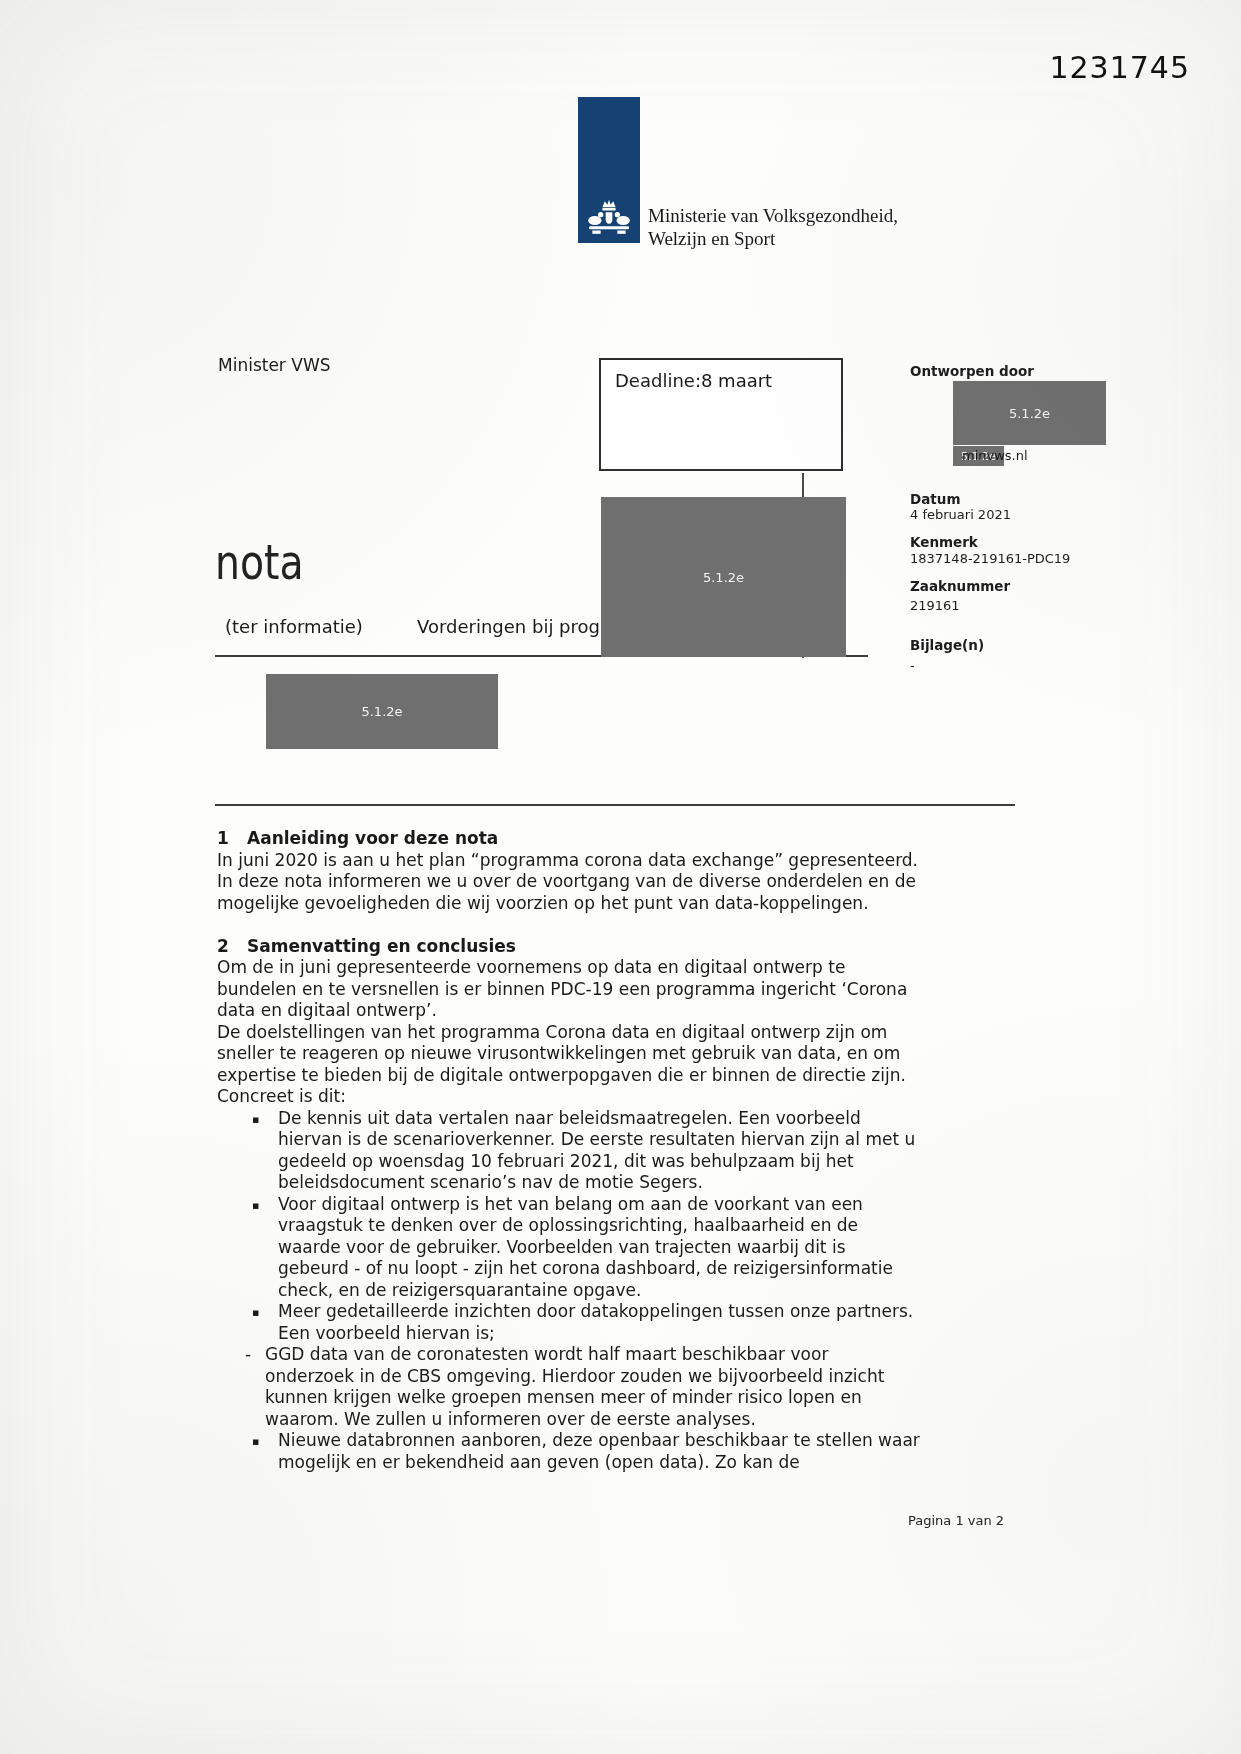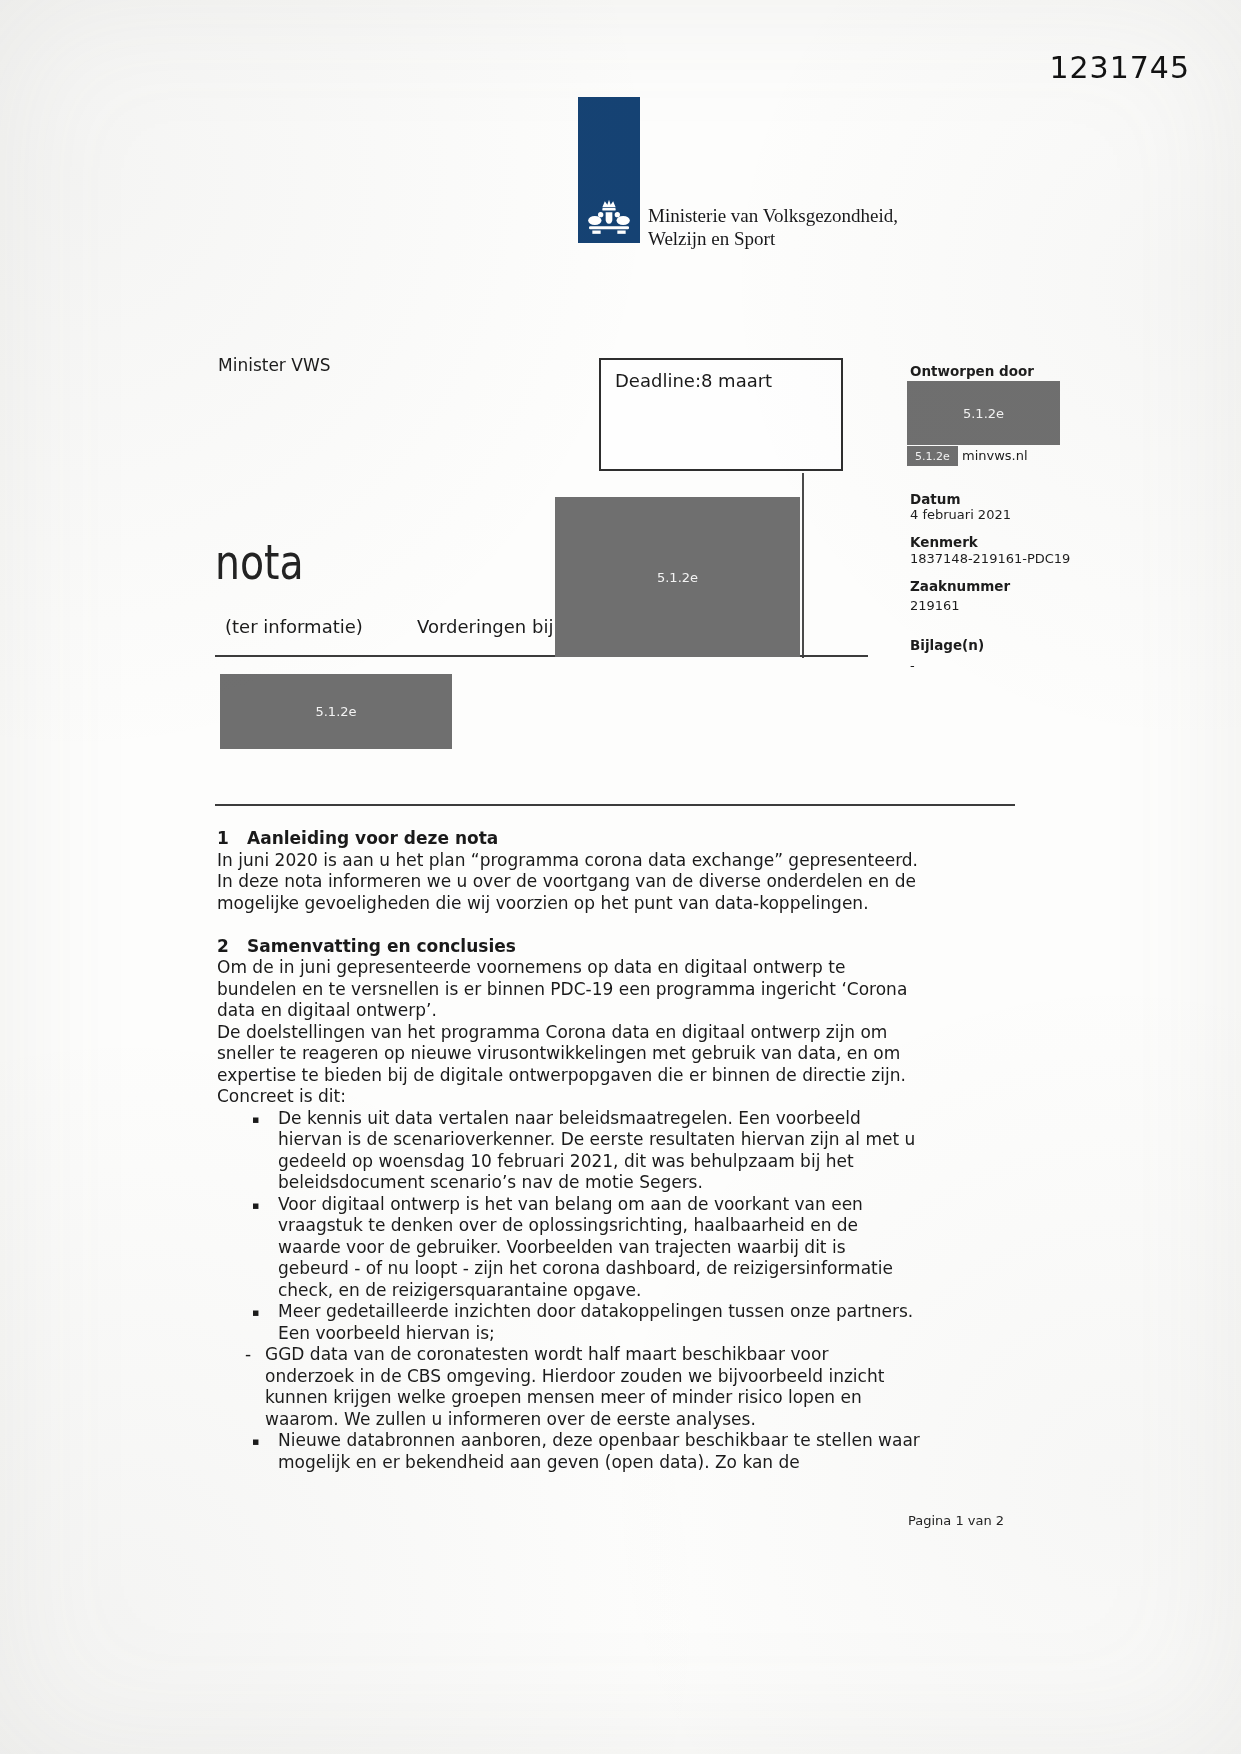--- a/index.html
+++ b/index.html
@@ -22,21 +22,21 @@
   .doc-number{top:50px;left:1020px;width:170px;text-align:right;font-size:30px;letter-spacing:1px;color:#111;}
   .banner{top:97px;left:578px;width:62px;height:146px;background:#154273;}
   .crest{position:absolute;left:6px;bottom:3px;width:50px;height:44px;}
   .ministry{top:204px;left:648px;font-family:"Liberation Serif","DejaVu Serif",serif;font-size:19px;line-height:23px;color:#18181a;}
   .recipient{top:355px;left:218px;font-size:17px;}
   .deadline-box{top:358px;left:599px;width:244px;height:113px;border:2px solid #2e2e2e;background:#fefefe;box-sizing:border-box;}
   .deadline-text{margin:10px 0 0 14px;font-size:18px;}
   .vrule{top:473px;left:802px;width:2px;height:185px;background:#4a4a4a;}
   .hline1{top:655px;left:215px;width:653px;height:2px;background:#3c3c3c;z-index:1;}
   .hline2{top:804px;left:215px;width:800px;height:2px;background:#3c3c3c;}
-  .redact{background:#6f6f6f;color:#f4f4f4;display:flex;align-items:center;justify-content:center;}
+  .redact{background:#6f6f6f;color:#f4f4f4;display:flex;align-items:center;justify-content:center;margin-left:46px;}
   .redact-a{top:497px;left:555px;width:245px;height:160px;font-size:13px;z-index:2;}
   .redact-b{top:674px;left:220px;width:232px;height:75px;font-size:13px;}
   .redact-side{top:381px;left:907px;width:153px;height:64px;font-size:13px;}
   .redact-email{top:446px;left:907px;width:51px;height:20px;font-size:11px;display:inline-flex;}
   .nota{top:534px;left:215px;font-size:48px;color:#222;transform:scaleX(0.82);transform-origin:left top;letter-spacing:0px;}
   .sub-info{top:616px;left:225px;font-size:18px;}
   .sub-subject{top:616px;left:417px;font-size:18px;z-index:1;white-space:pre;}
   .side{left:910px;font-size:13px;color:#1c1c1c;}
   .side-label{font-weight:bold;font-size:13.5px;}
   .email-suffix{top:448px;left:962px;font-size:13px;}

